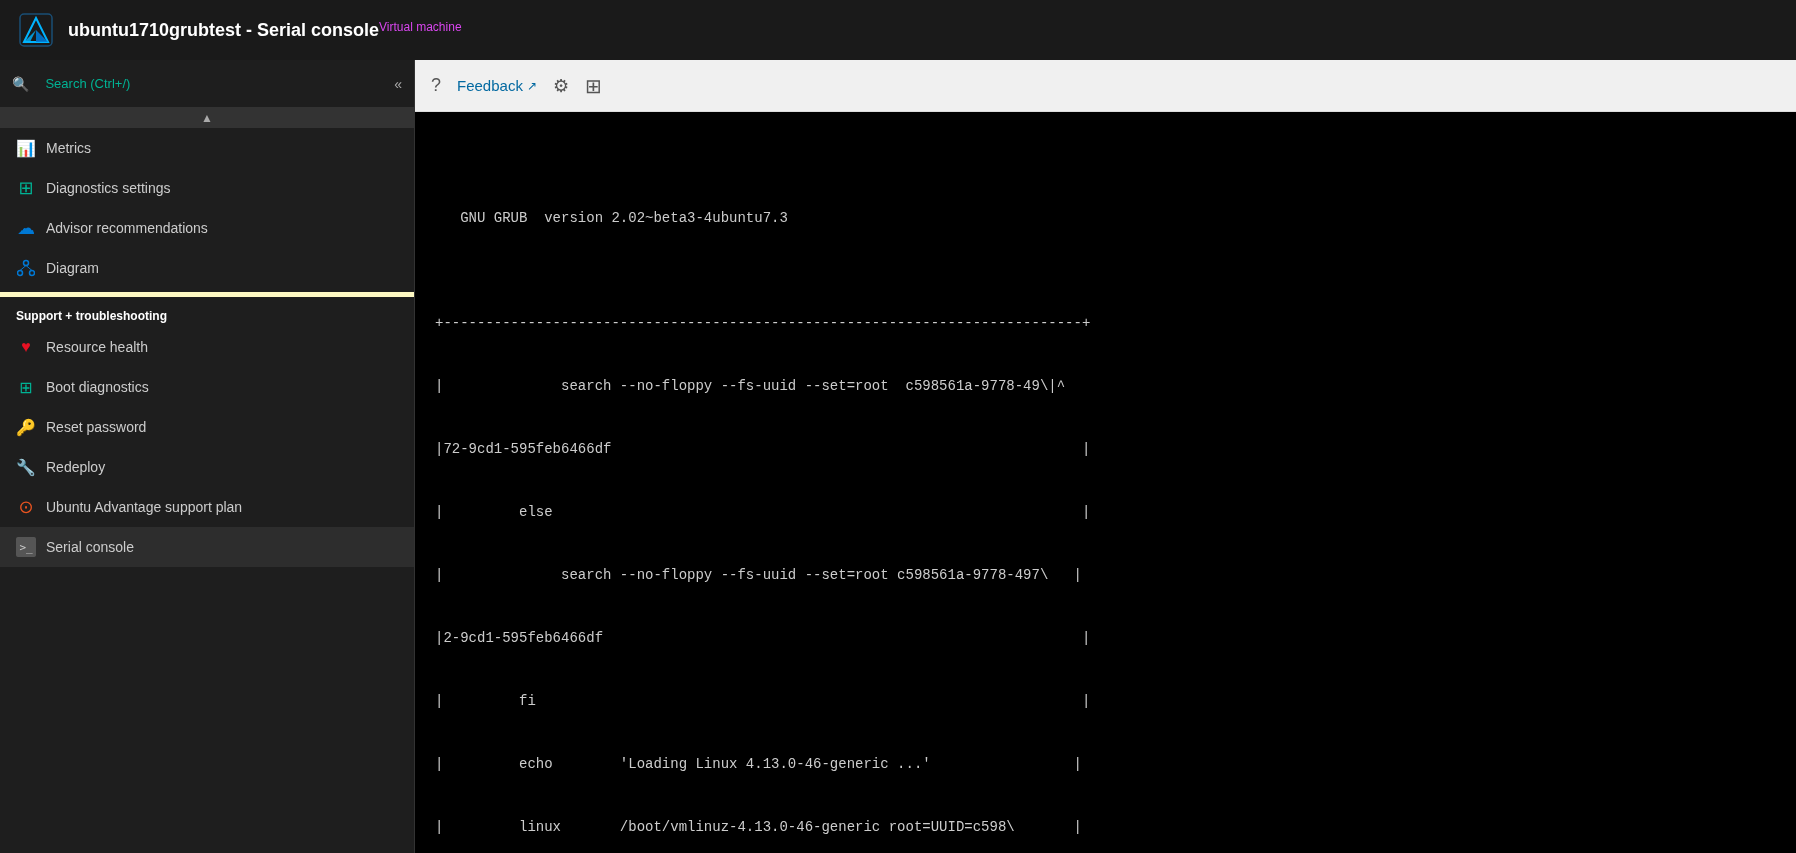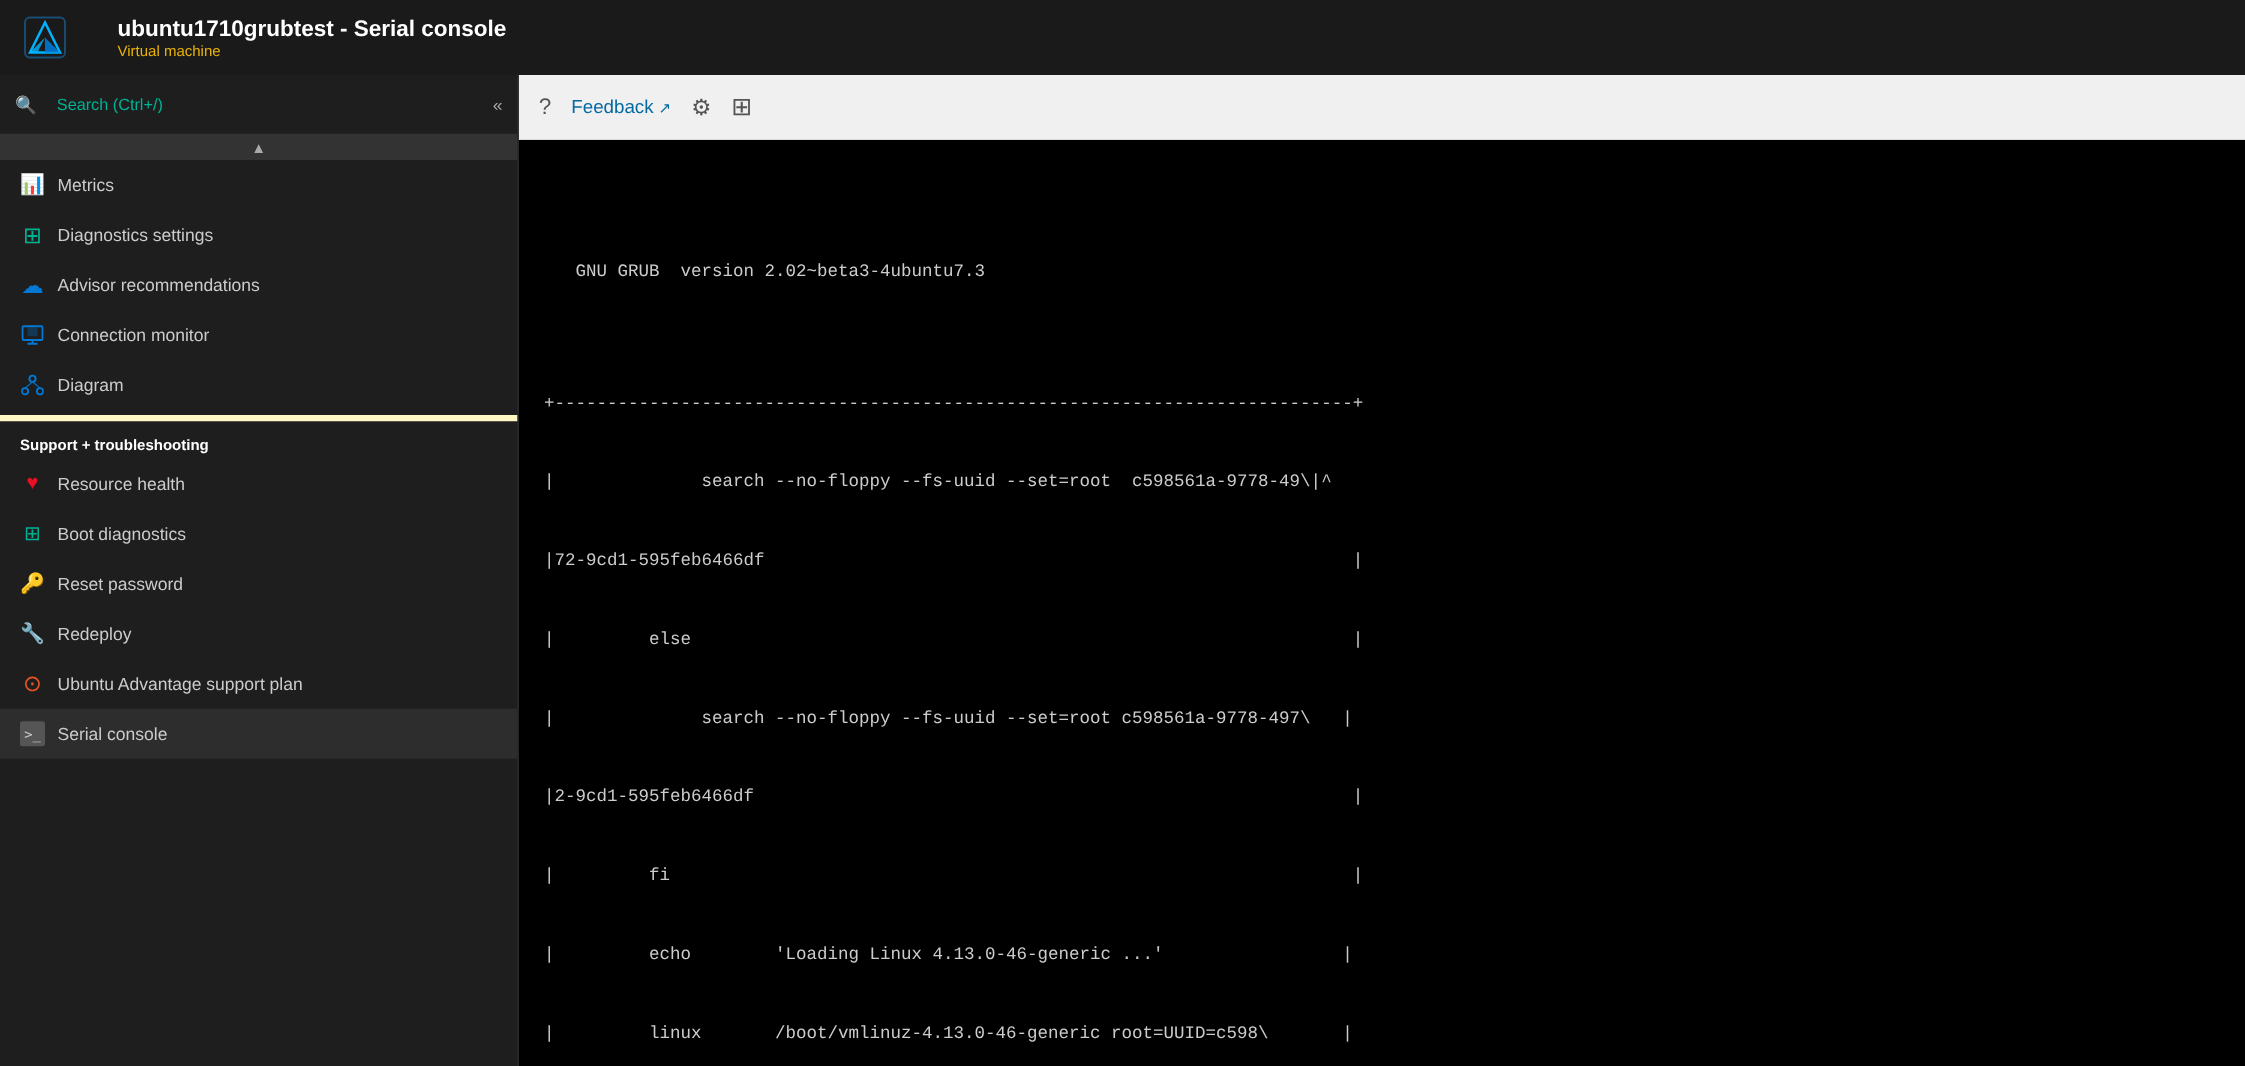--- a/index.html
+++ b/index.html
@@ -13,23 +13,23 @@
       align-items: center;
       padding: 0 16px;
       gap: 12px;
       flex-shrink: 0;
     }
     .header-logo {
       width: 40px;
       height: 40px;
       flex-shrink: 0;
     }
-    .header-title-block { display: flex; flex-direction: column; margin-left: 26px; }
+    .header-title-block { display: flex; flex-direction: row; }
     .header-title { font-size: 18px; font-weight: 600; color: #fff; }
-    .header-subtitle { font-size: 12px; color: #eab308; }
+    .header-subtitle { font-size: 12px; color: #d946ef; }
 
     
     .main-layout {
       display: flex;
       flex: 1;
       overflow: hidden;
     }
 
     
     .sidebar {
@@ -196,31 +196,20 @@
         <span class="nav-icon icon-metrics">📊</span>
         <span>Metrics</span>
       </div>
       <div class="nav-item">
         <span class="nav-icon" style="color:#00b294; font-size:18px;">⊞</span>
         <span>Diagnostics settings</span>
       </div>
       <div class="nav-item">
         <span class="nav-icon" style="color:#0078d4; font-size:18px;">☁</span>
         <span>Advisor recommendations</span>
-      </div>
-      <div class="nav-item">
-        <span class="nav-icon" style="color:#0078d4;">
-          <svg width="18" height="18" viewBox="0 0 18 18">
-              <rect x="1" y="2" width="16" height="11" rx="1" fill="none" stroke="#0078d4" stroke-width="1.5"></rect>
-              <rect x="5" y="3" width="8" height="7" rx="0.5" fill="#0078d4" opacity="0.3"></rect>
-              <line x1="9" y1="13" x2="9" y2="16" stroke="#0078d4" stroke-width="1.5"></line>
-              <line x1="5" y1="16" x2="13" y2="16" stroke="#0078d4" stroke-width="1.5"></line>
-            </svg>
-        </span>
-        <span>Connection monitor</span>
       </div>
       <div class="nav-item">
         <span class="nav-icon" style="color:#0078d4;">
           <svg width="18" height="18" viewBox="0 0 18 18">
               <circle cx="9" cy="4" r="2.5" fill="none" stroke="#0078d4" stroke-width="1.5"></circle>
               <circle cx="3" cy="14" r="2.5" fill="none" stroke="#0078d4" stroke-width="1.5"></circle>
               <circle cx="15" cy="14" r="2.5" fill="none" stroke="#0078d4" stroke-width="1.5"></circle>
               <line x1="9" y1="6.5" x2="3" y2="11.5" stroke="#0078d4" stroke-width="1"></line>
               <line x1="9" y1="6.5" x2="15" y2="11.5" stroke="#0078d4" stroke-width="1"></line>
             </svg>

